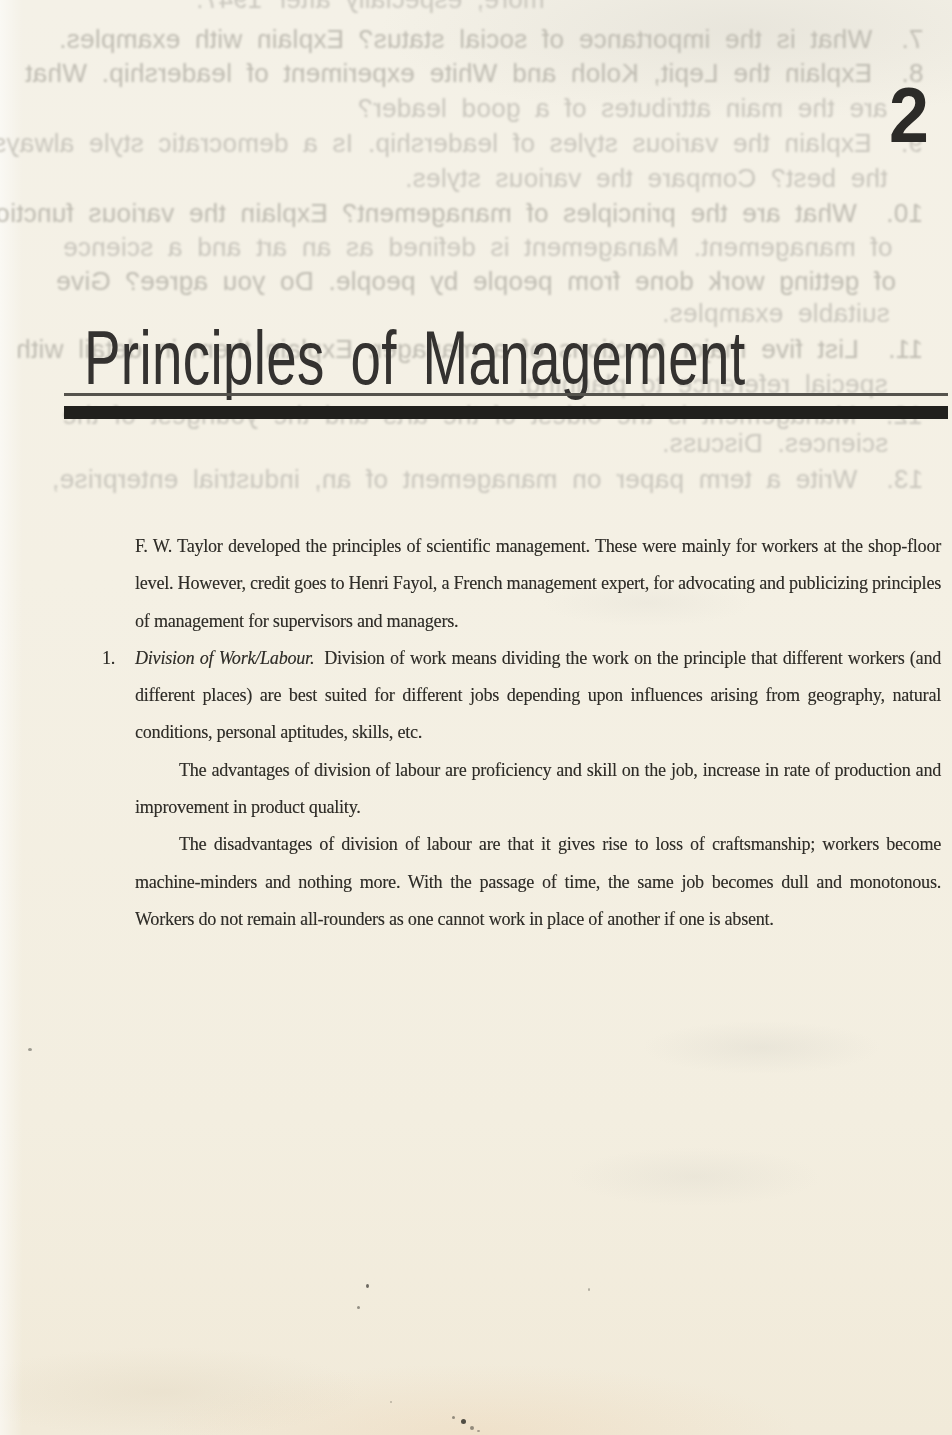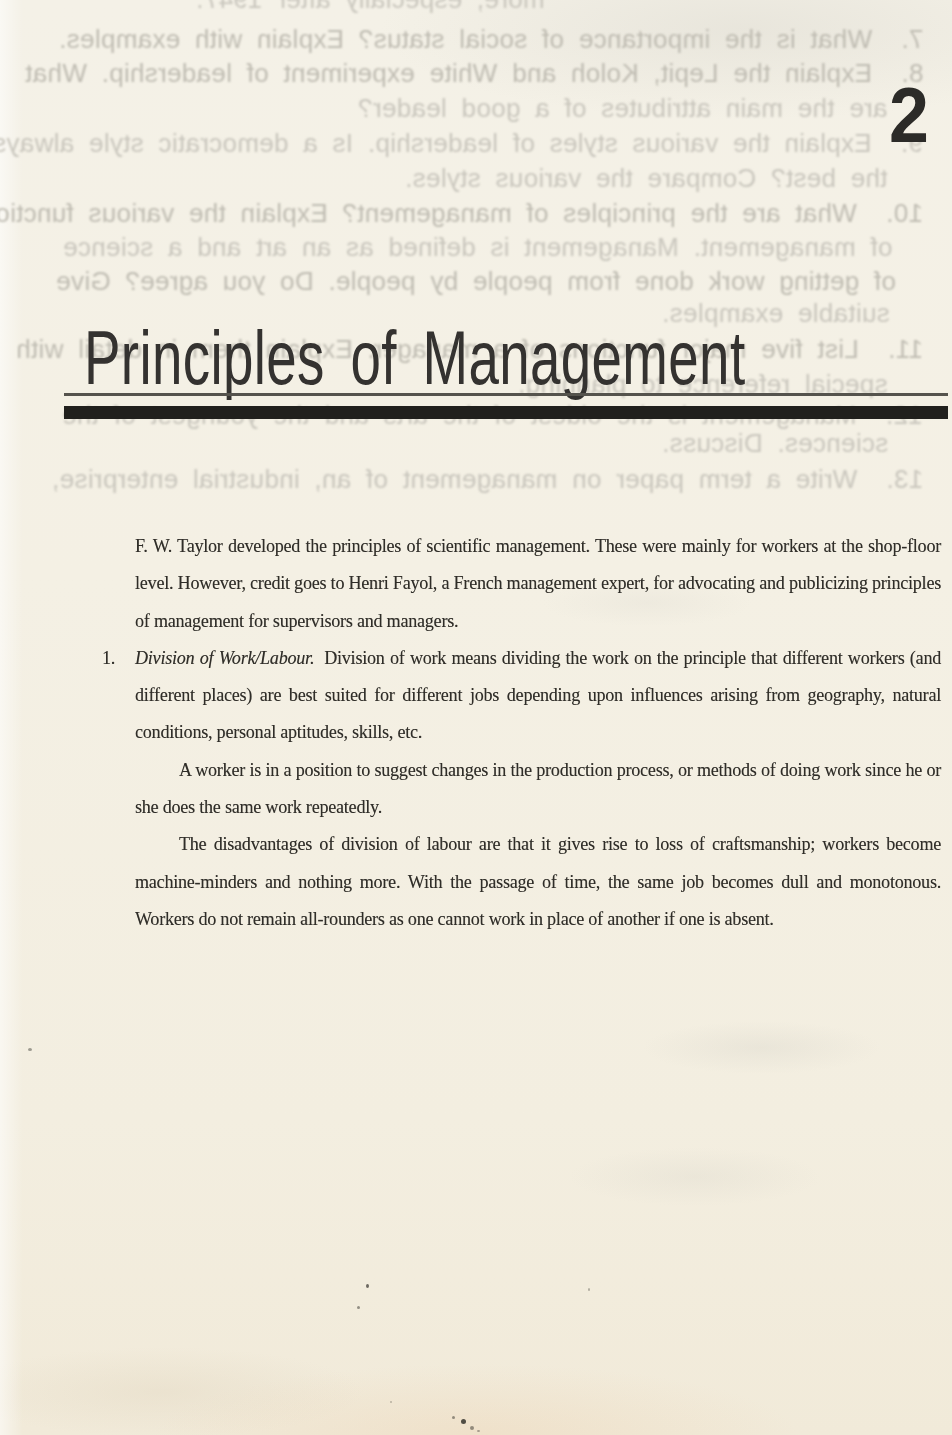--- a/index.html
+++ b/index.html
@@ -97,21 +97,21 @@
 
   <div class="chapter-num">2</div>
 
   <h1 class="title"><span class="title-inner">Principles of Management</span></h1>
   <div class="rule-thin"></div>
   <div class="rule-thick"></div>
 
   <div class="body-text">
     <p class="first">F. W. Taylor developed the principles of scientific management. These were mainly for workers at the shop-floor level. However, credit goes to Henri Fayol, a French management expert, for advocating and publicizing principles of management for supervisors and managers.</p>
     <p class="item"><span class="marker">1.</span><em class="lead">Division of Work/Labour.</em><span class="rest">Division of work means dividing the work on the principle that different workers (and different places) are best suited for different jobs depending upon influences arising from geography, natural conditions, personal aptitudes, skills, etc.</span></p>
-    <p class="ind">A worker is in a position to suggest changes in the production process, or methods of doing work since he or she does the same work repeatedly.</p>
+    <p class="ind">The advantages of division of labour are proficiency and skill on the job, increase in rate of production and improvement in product quality.</p>
     <p class="ind">The disadvantages of division of labour are that it gives rise to loss of craftsmanship; workers become machine-minders and nothing more. With the passage of time, the same job becomes dull and monotonous. Workers do not remain all-rounders as one cannot work in place of another if one is absent.</p>
   </div>
 
   <div class="speck" style="left:366px;top:1284px;width:3px;height:4px;opacity:.7;"></div>
   <div class="speck" style="left:28px;top:1048px;width:4px;height:3px;opacity:.45;"></div>
   <div class="speck" style="left:357px;top:1306px;width:3px;height:3px;opacity:.5;"></div>
   <div class="speck" style="left:390px;top:1401px;width:2px;height:2px;opacity:.3;"></div>
   <div class="speck" style="left:452px;top:1416px;width:3px;height:3px;opacity:.5;"></div>
   <div class="speck" style="left:461px;top:1419px;width:5px;height:5px;opacity:.85;"></div>
   <div class="speck" style="left:470px;top:1426px;width:4px;height:4px;opacity:.5;"></div>

